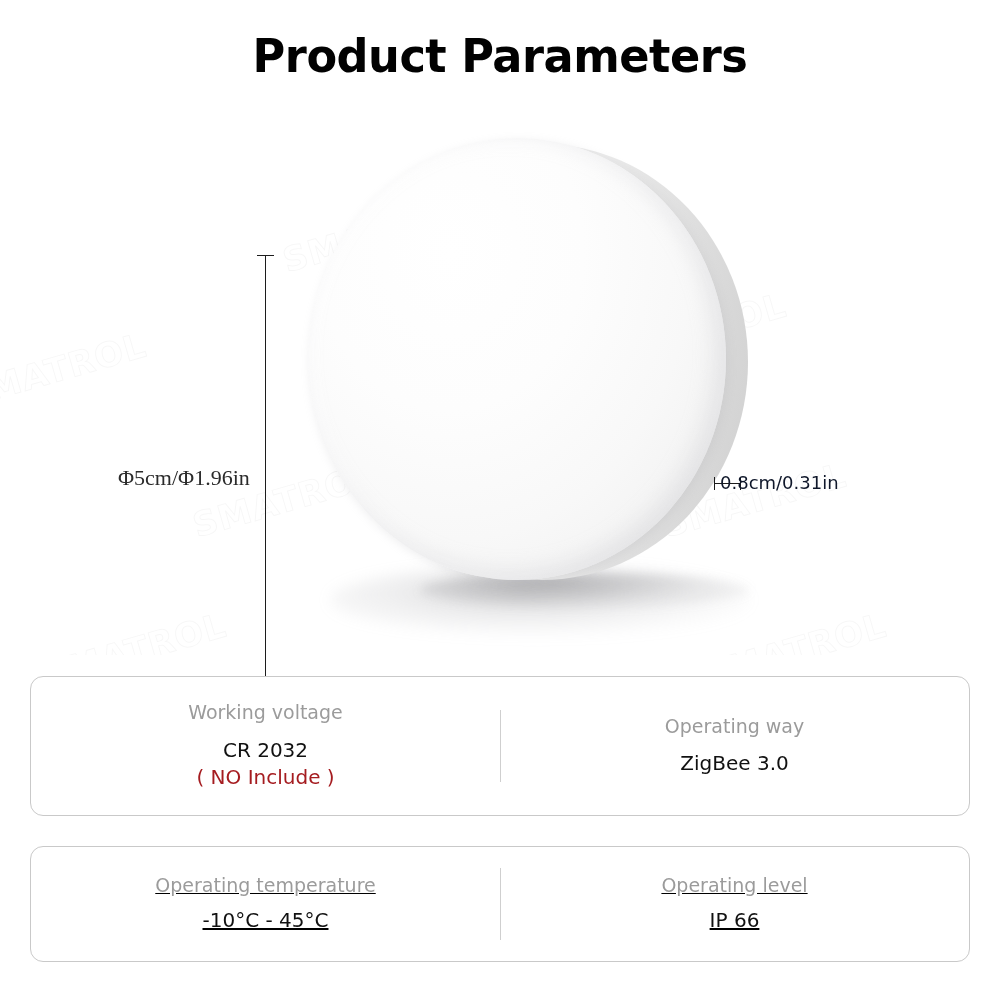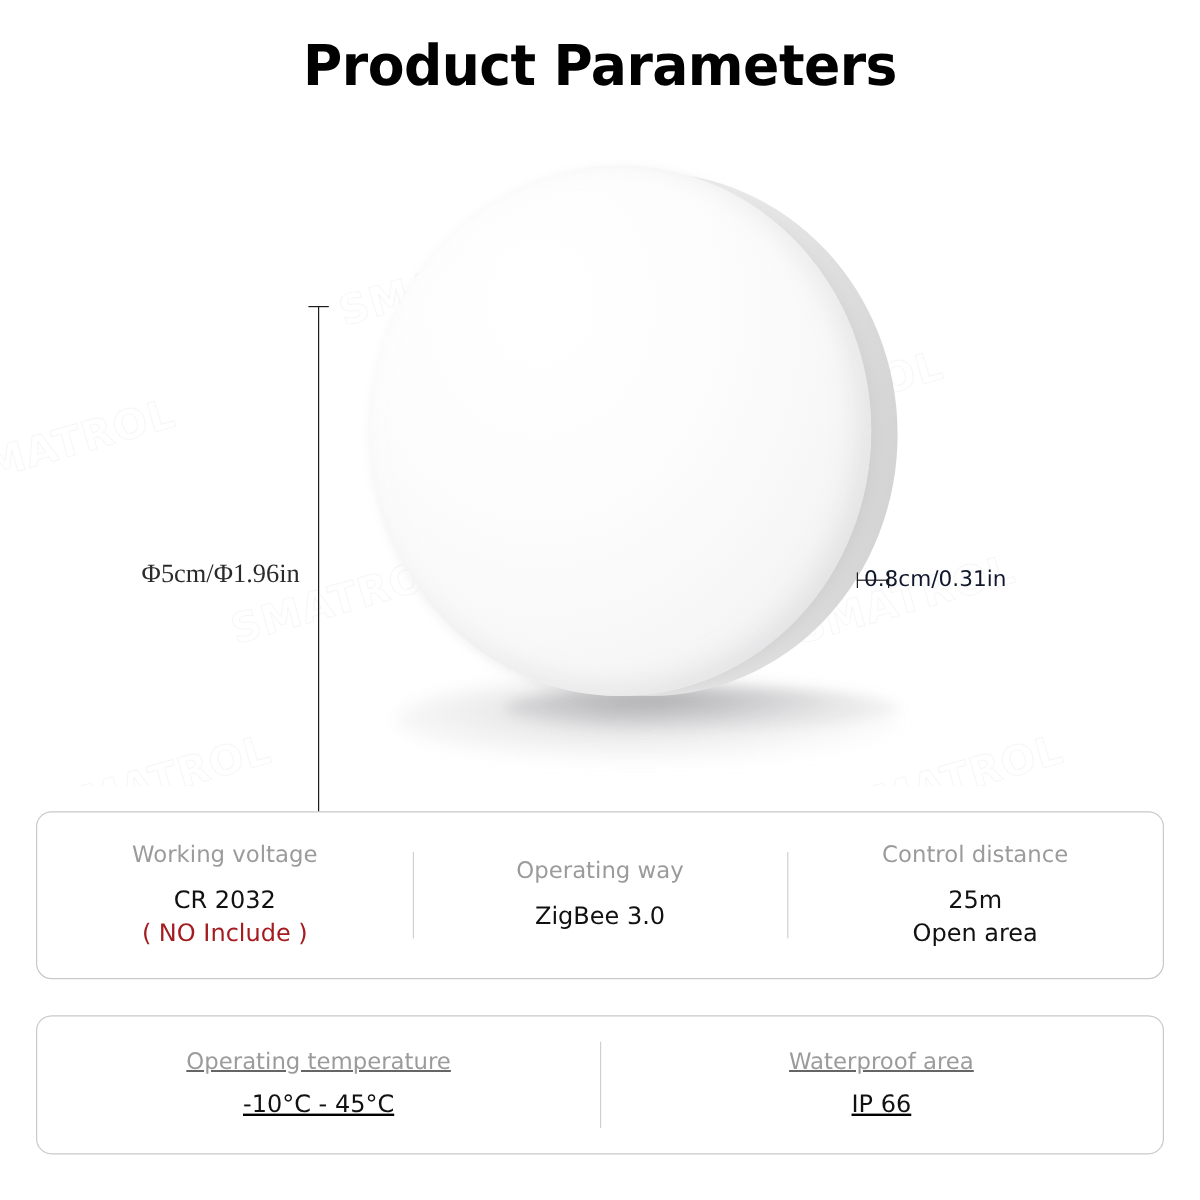--- a/index.html
+++ b/index.html
@@ -278,29 +278,24 @@
 <div class="spec-card row1">
   <div class="spec-cell">
     <div class="spec-label">Working voltage</div>
     <div class="spec-value">CR 2032</div>
     <div class="spec-value note">( NO Include )</div>
   </div>
   <div class="spec-cell">
     <div class="spec-label">Operating way</div>
     <div class="spec-value">ZigBee 3.0</div>
   </div>
-  <div class="spec-cell">
-    <div class="spec-label">Control distance</div>
-    <div class="spec-value">25m</div>
-    <div class="spec-value">Open area</div>
-  </div>
 </div>
 
 <div class="spec-card row2">
   <div class="spec-cell">
     <div class="spec-label">Operating temperature</div>
     <div class="spec-value">-10°C - 45°C</div>
   </div>
   <div class="spec-cell">
-    <div class="spec-label">Waterproof area</div>
+    <div class="spec-label">Operating level</div>
     <div class="spec-value">IP 66</div>
   </div>
 </div>
 
 </body></html>

